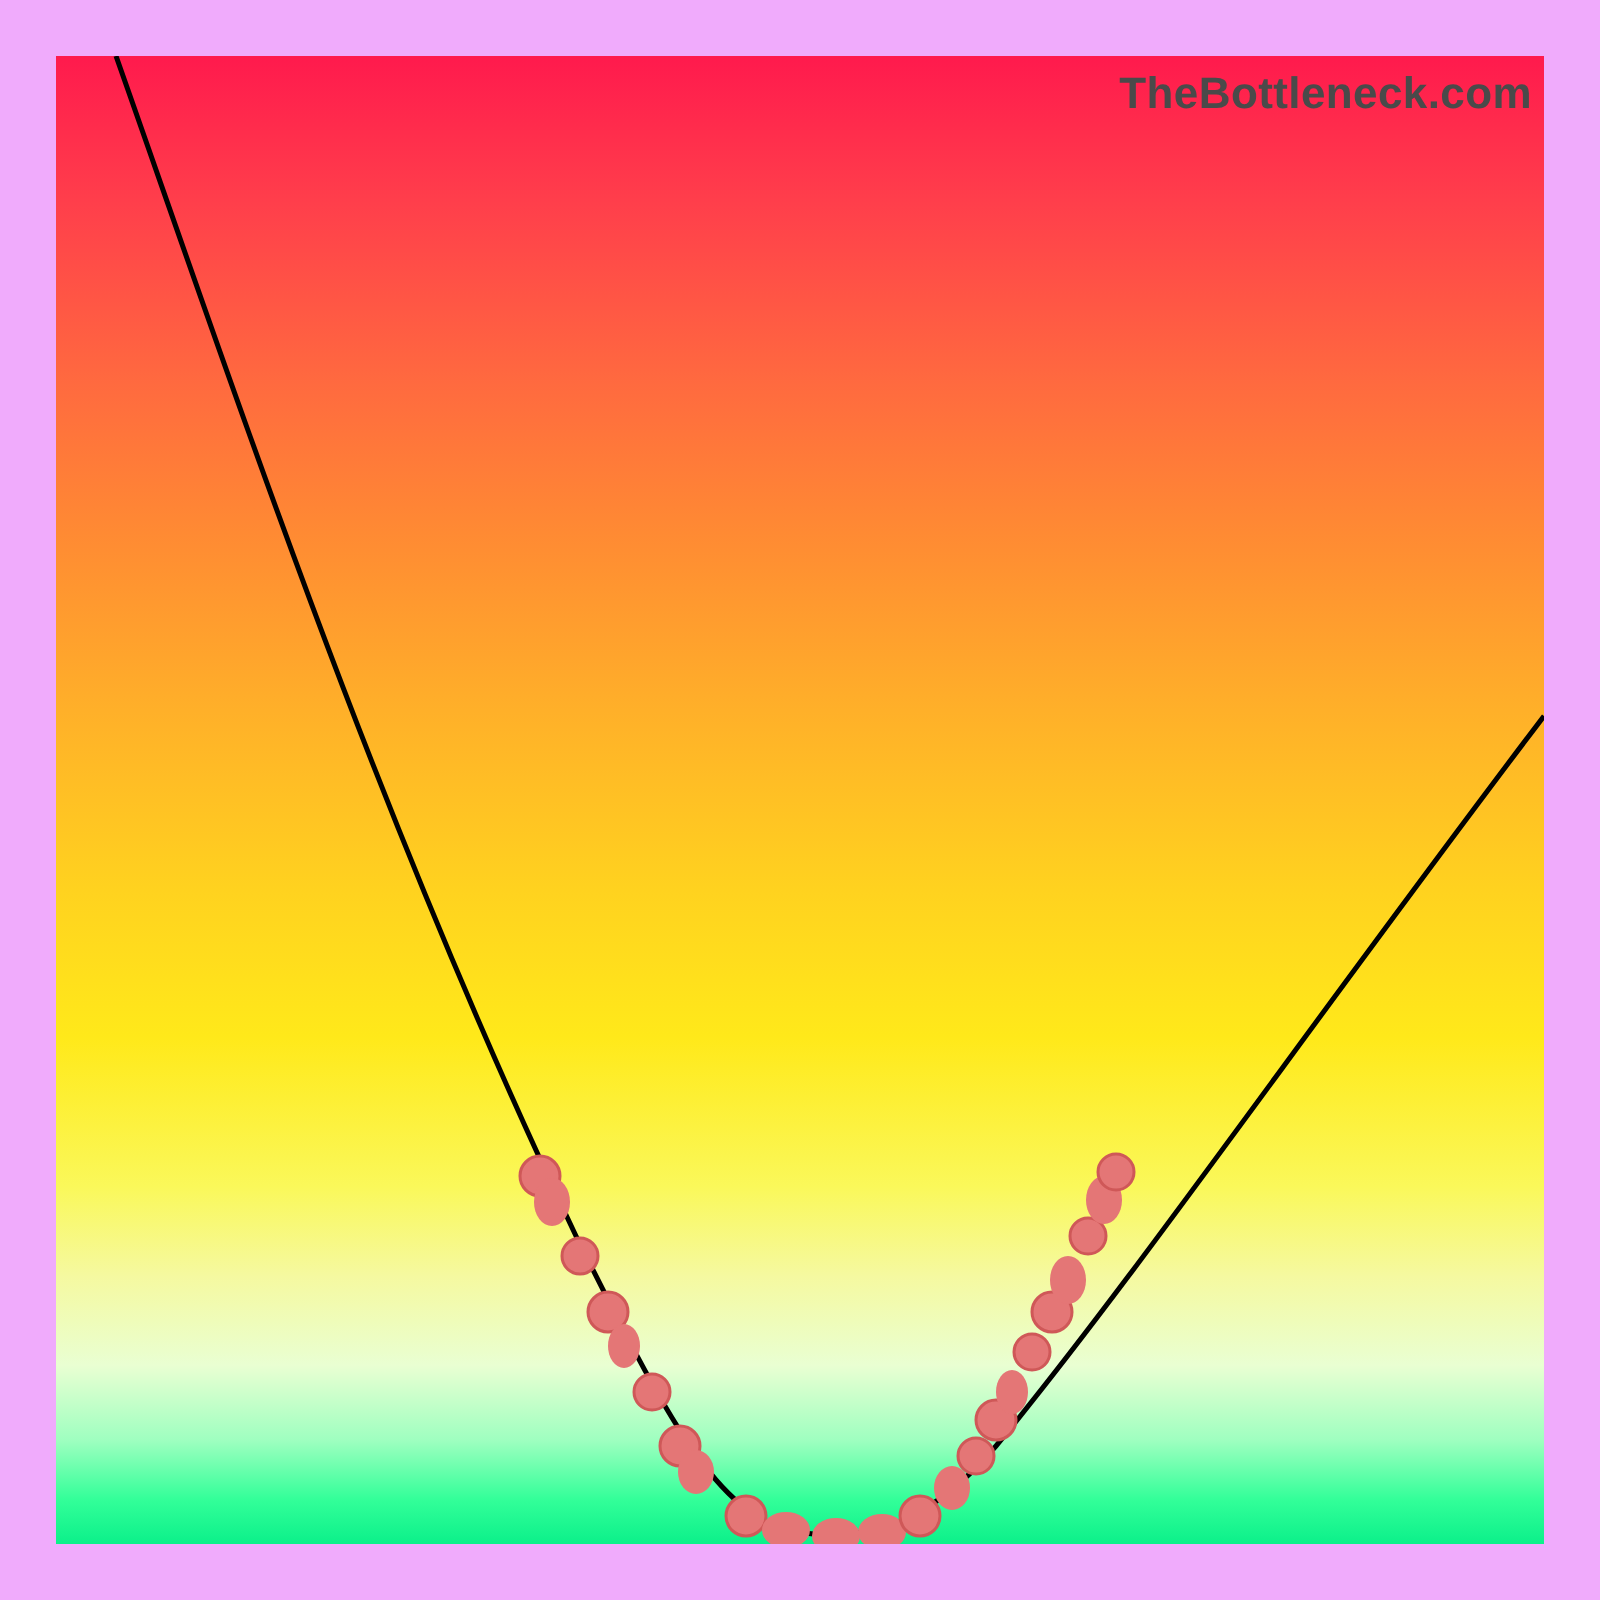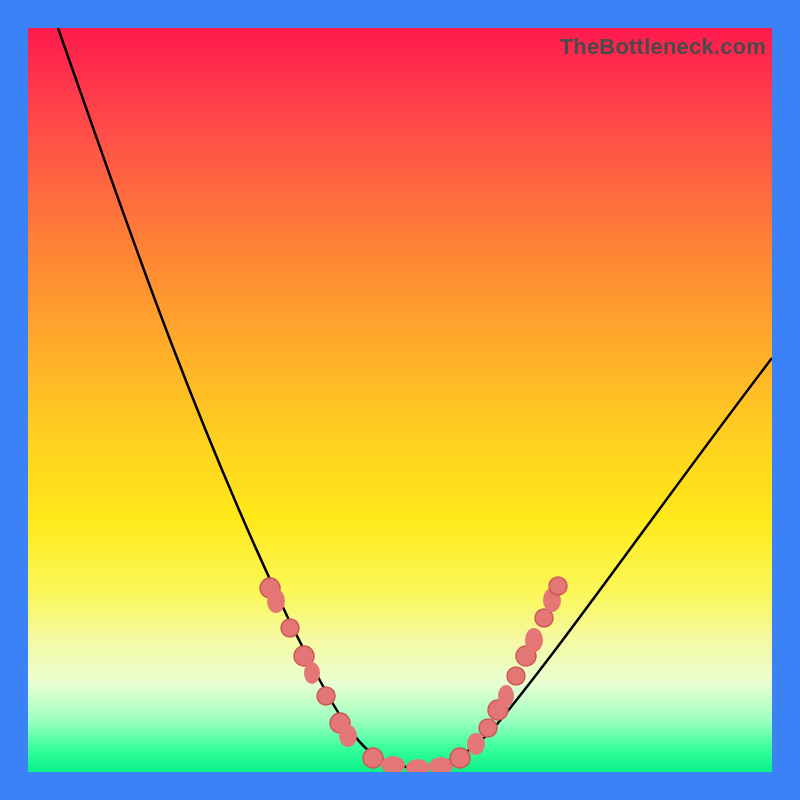--- a/index.html
+++ b/index.html
@@ -1,20 +1,20 @@
 <!DOCTYPE html>
 <html><head>
 <meta charset="utf-8">
 <style>
   * { margin: 0; padding: 0; box-sizing: border-box; }
   html, body { width: 800px; height: 800px; overflow: hidden; background: #000; }
   .frame {
     width: 800px;
     height: 800px;
-    background: #3b82f6;
+    background: #f0abfc;
     position: relative;
   }
   .plot {
     position: absolute;
     left: 28px;
     top: 28px;
     width: 744px;
     height: 744px;
     background: linear-gradient(to bottom,
       #ff1a4d 0%,

